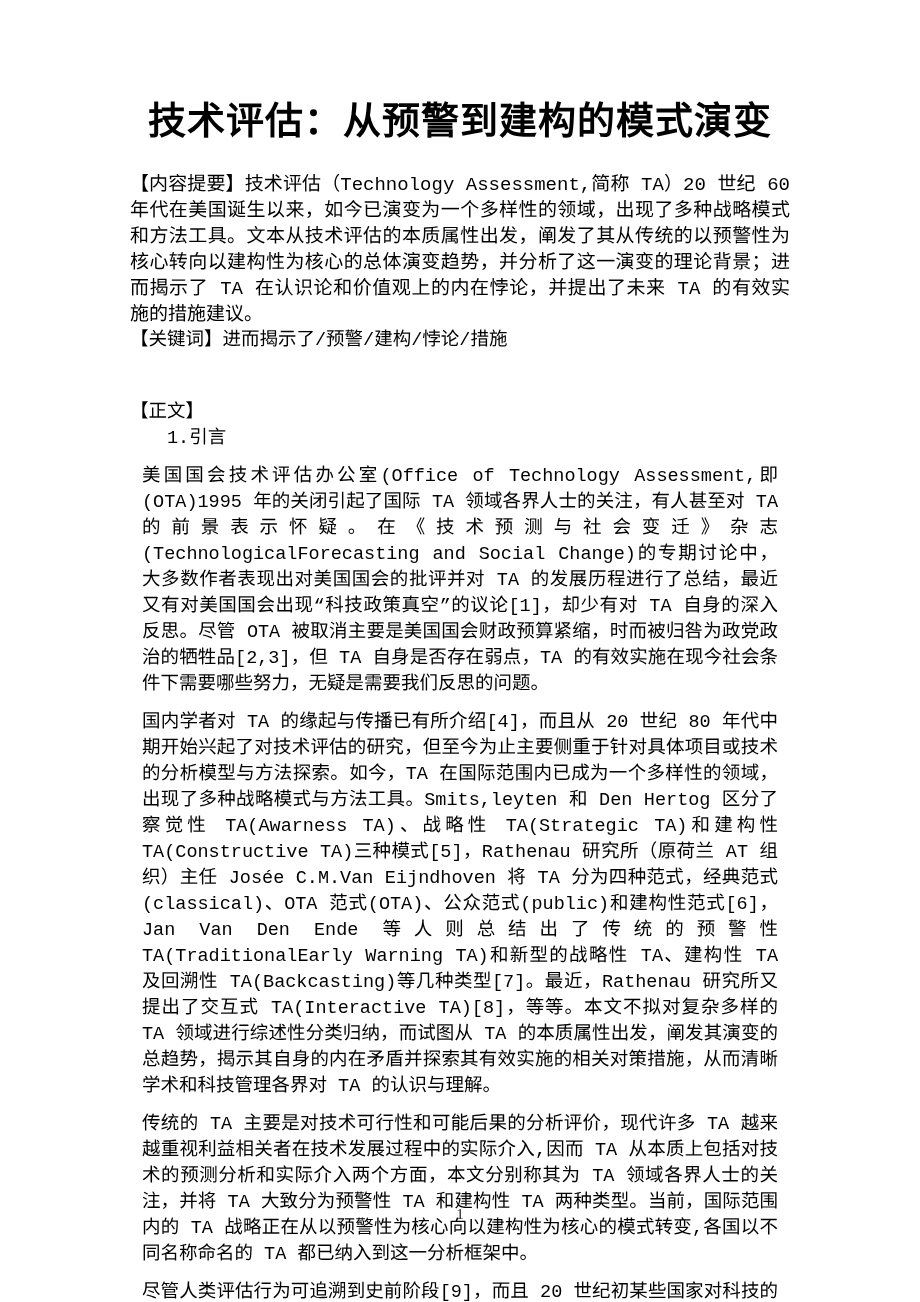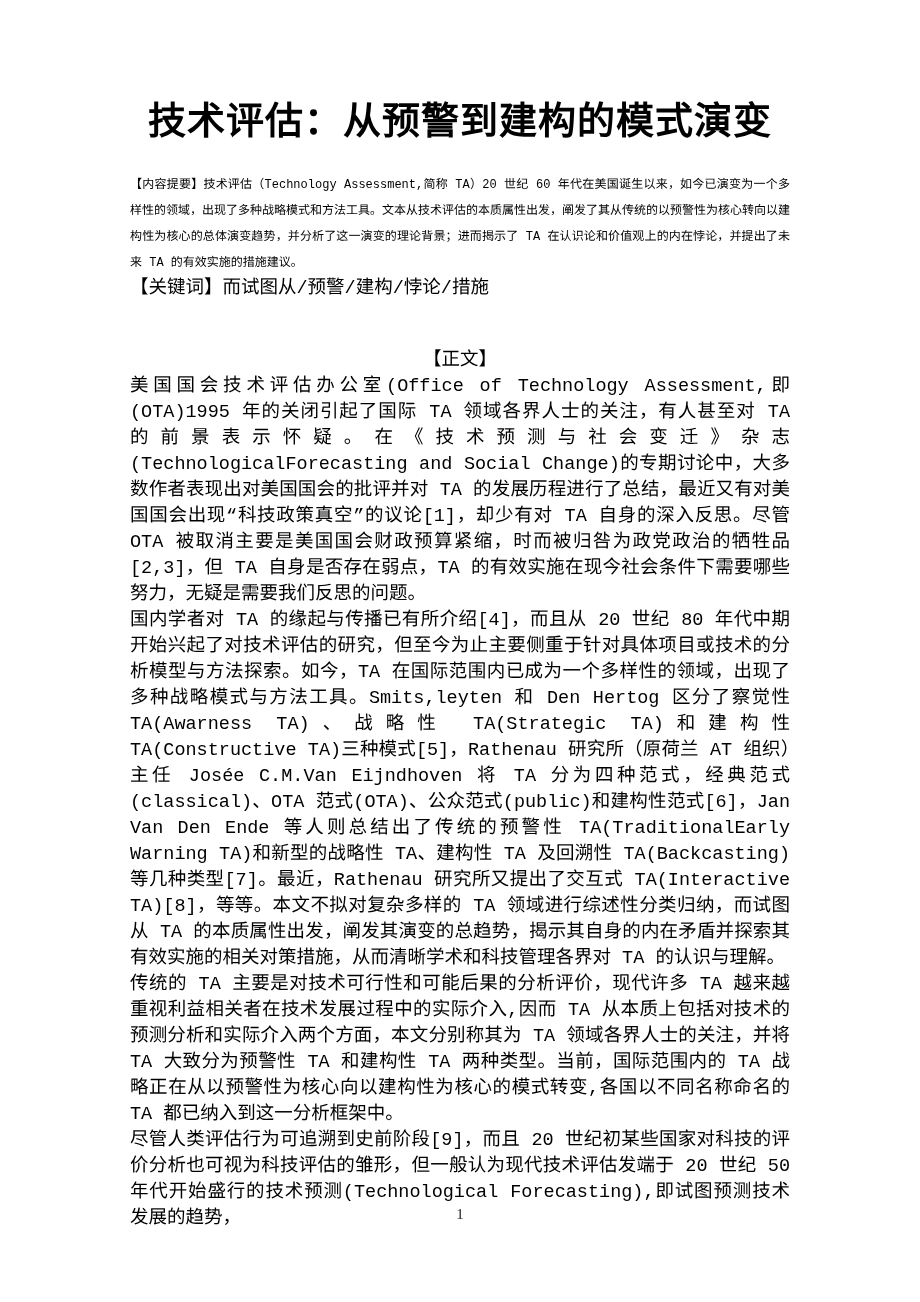--- a/index.html
+++ b/index.html
@@ -25,45 +25,44 @@
     padding-top: 98px;
     text-align: center;
     font-family: "Liberation Sans", "DejaVu Sans", sans-serif;
     font-weight: 700;
     font-size: 38px;
     line-height: 1.25;
     letter-spacing: 1px;
   }
   .abstract-para {
     margin: 26px 0 0 0;
-    font-size: 12px;
+    font-size: 19px;
     line-height: 26px;
     text-align: justify;
   }
   .keywords-para {
     margin: 0;
     font-size: 18.5px;
     line-height: 26px;
     text-align: justify;
   }
   .body-section {
     margin-top: 46px;
     font-size: 18.5px;
     line-height: 26px;
   }
   .body-section-label {
     margin: 0;
-    text-align: center;
   }
   .body-heading {
     margin: 0;
     text-indent: 2em;
   }
   .body-paragraph {
-    margin: 0;
+    margin: 12px;
     text-align: justify;
   }
   .page-number {
     position: absolute;
     left: 0;
     right: 0;
     top: 1205px;
     text-align: center;
     font-family: "Liberation Serif", "DejaVu Serif", serif;
     font-size: 15px;
@@ -74,25 +73,26 @@
 </head>
 <body>
 
 <div class="page">
   <div class="content">
 
     <h1 class="doc-title">技术评估：从预警到建构的模式演变</h1>
 
     <p class="abstract-para"><span>【内容提要】</span><span>技术评估（Technology Assessment,简称 TA）20 世纪 60 年代在美国诞生以来，如今已演变为一个多样性的领域，出现了多种战略模式和方法工具。文本从技术评估的本质属性出发，阐发了其从传统的以预警性为核心转向以建构性为核心的总体演变趋势，并分析了这一演变的理论背景；进而揭示了 TA 在认识论和价值观上的内在悖论，并提出了未来 TA 的有效实施的措施建议。</span></p>
 
-    <p class="keywords-para"><span>【关键词】</span><span>而试图从/预警/建构/悖论/措施</span></p>
+    <p class="keywords-para"><span>【关键词】</span><span>进而揭示了/预警/建构/悖论/措施</span></p>
 
     <div class="body-section">
       <p class="body-section-label">【正文】</p>
       <div>
+          <p class="body-heading">1.引言</p>
           <p class="body-paragraph">美国国会技术评估办公室(Office of Technology Assessment,即(OTA)1995 年的关闭引起了国际 TA 领域各界人士的关注，有人甚至对 TA 的前景表示怀疑。在《技术预测与社会变迁》杂志(TechnologicalForecasting and Social Change)的专期讨论中，大多数作者表现出对美国国会的批评并对 TA 的发展历程进行了总结，最近又有对美国国会出现“科技政策真空”的议论[1]，却少有对 TA 自身的深入反思。尽管 OTA 被取消主要是美国国会财政预算紧缩，时而被归咎为政党政治的牺牲品[2,3]，但 TA 自身是否存在弱点，TA 的有效实施在现今社会条件下需要哪些努力，无疑是需要我们反思的问题。</p>
           <p class="body-paragraph">国内学者对 TA 的缘起与传播已有所介绍[4]，而且从 20 世纪 80 年代中期开始兴起了对技术评估的研究，但至今为止主要侧重于针对具体项目或技术的分析模型与方法探索。如今，TA 在国际范围内已成为一个多样性的领域，出现了多种战略模式与方法工具。Smits,leyten 和 Den Hertog 区分了察觉性 TA(Awarness TA)、战略性 TA(Strategic TA)和建构性 TA(Constructive TA)三种模式[5]，Rathenau 研究所（原荷兰 AT 组织）主任 Josée C.M.Van Eijndhoven 将 TA 分为四种范式，经典范式(classical)、OTA 范式(OTA)、公众范式(public)和建构性范式[6]，Jan Van Den Ende 等人则总结出了传统的预警性 TA(TraditionalEarly Warning TA)和新型的战略性 TA、建构性 TA 及回溯性 TA(Backcasting)等几种类型[7]。最近，Rathenau 研究所又提出了交互式 TA(Interactive TA)[8]，等等。本文不拟对复杂多样的 TA 领域进行综述性分类归纳，而试图从 TA 的本质属性出发，阐发其演变的总趋势，揭示其自身的内在矛盾并探索其有效实施的相关对策措施，从而清晰学术和科技管理各界对 TA 的认识与理解。</p>
           <p class="body-paragraph">传统的 TA 主要是对技术可行性和可能后果的分析评价，现代许多 TA 越来越重视利益相关者在技术发展过程中的实际介入,因而 TA 从本质上包括对技术的预测分析和实际介入两个方面，本文分别称其为 TA 领域各界人士的关注，并将 TA 大致分为预警性 TA 和建构性 TA 两种类型。当前，国际范围内的 TA 战略正在从以预警性为核心向以建构性为核心的模式转变,各国以不同名称命名的 TA 都已纳入到这一分析框架中。</p>
           <p class="body-paragraph">尽管人类评估行为可追溯到史前阶段[9]，而且 20 世纪初某些国家对科技的评价分析也可视为科技评估的雏形，但一般认为现代技术评估发端于 20 世纪 50 年代开始盛行的技术预测(Technological Forecasting),即试图预测技术发展的趋势，</p>
         </div>
     </div>
 
   </div>
 
   <div class="page-number">1</div>

